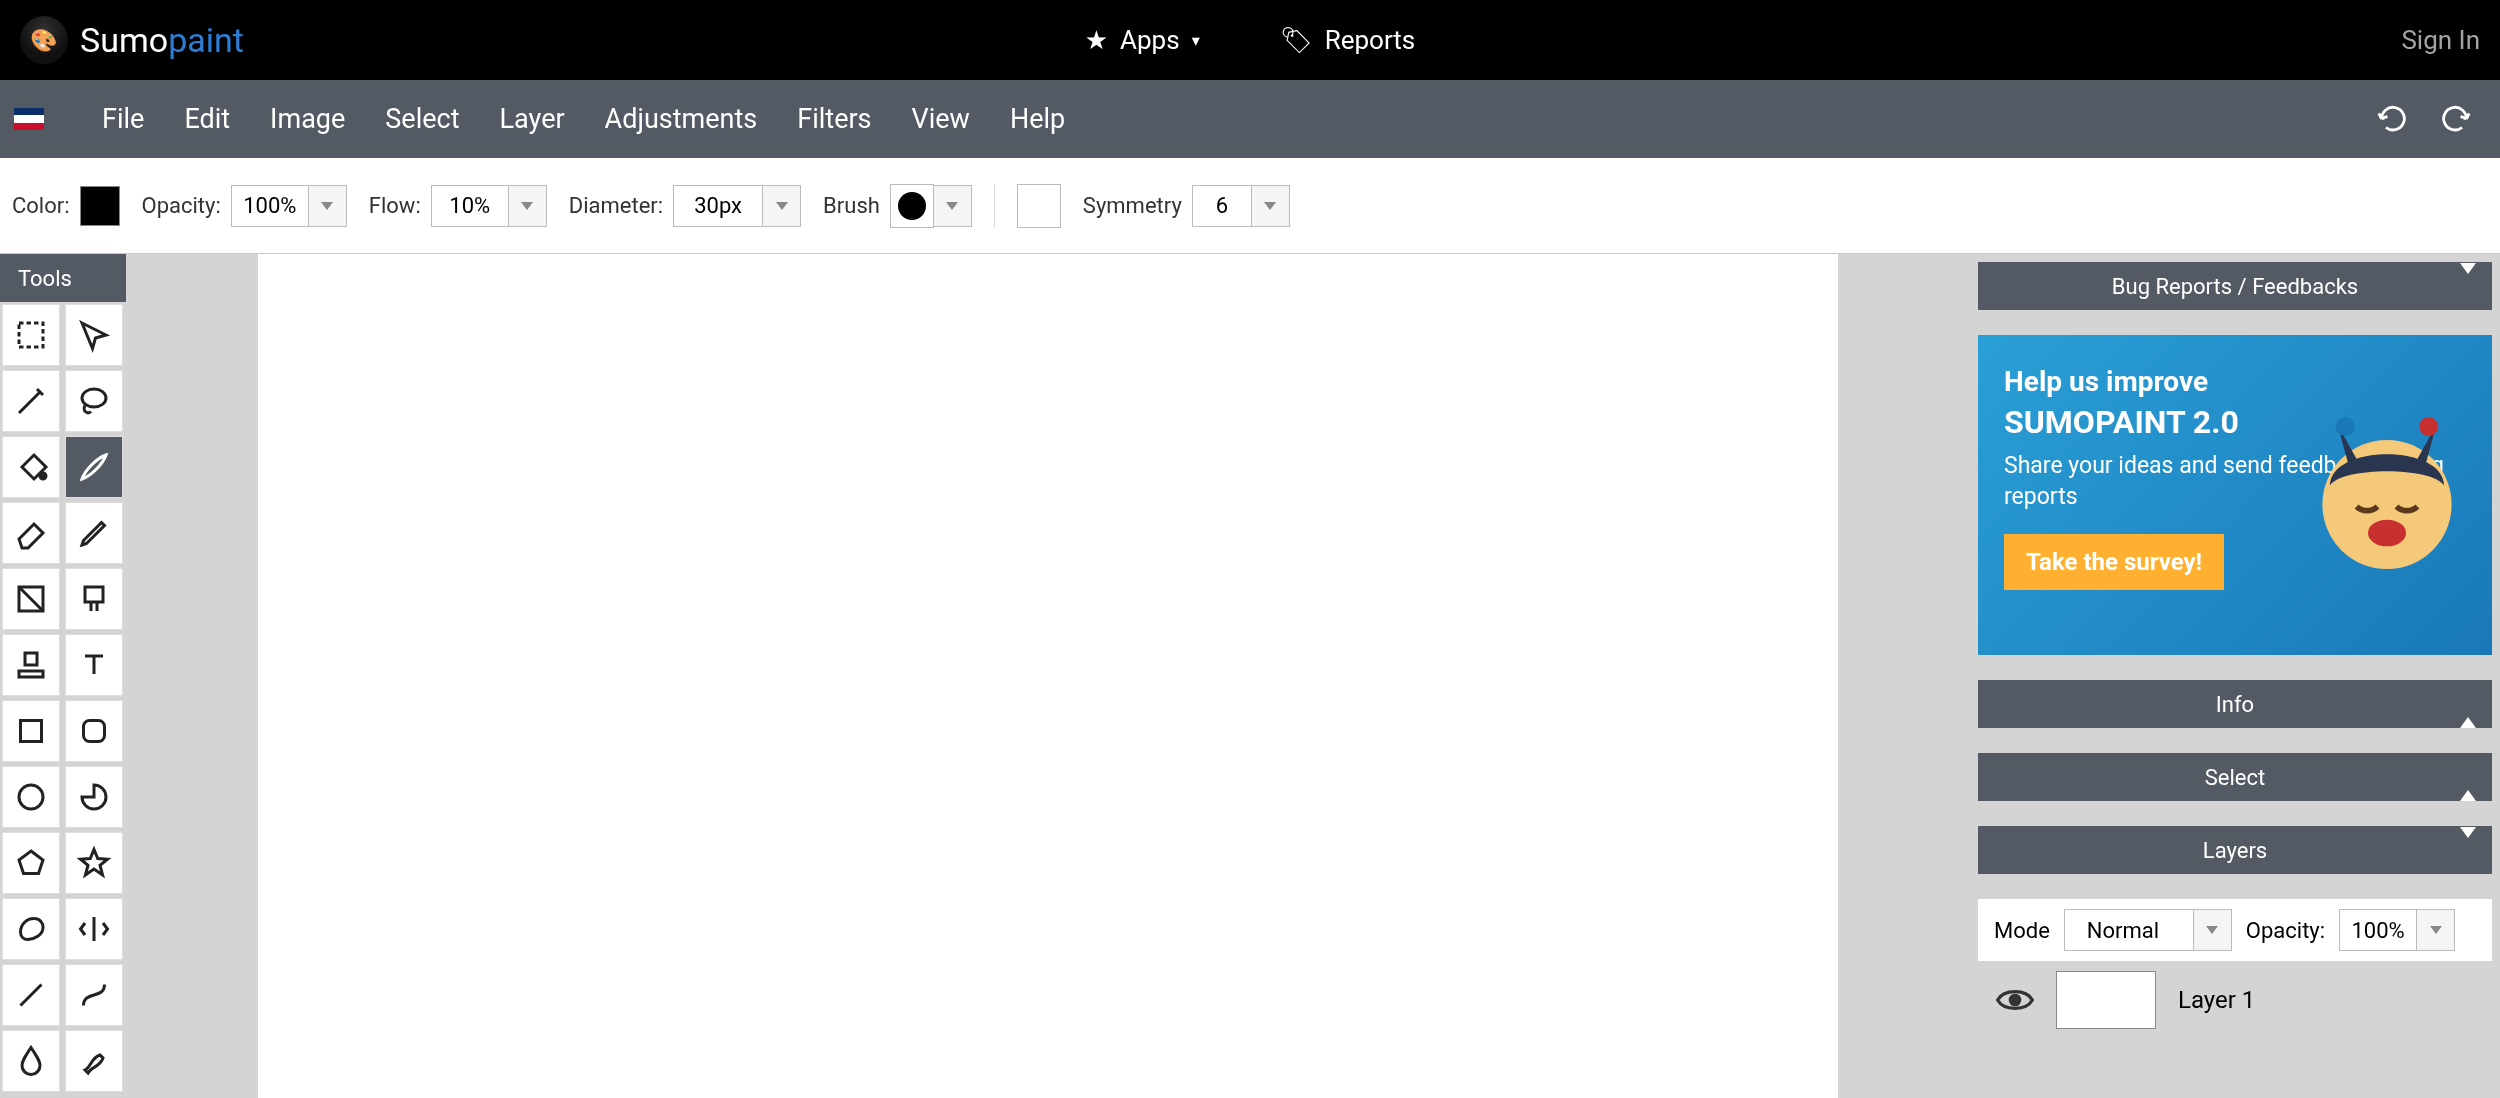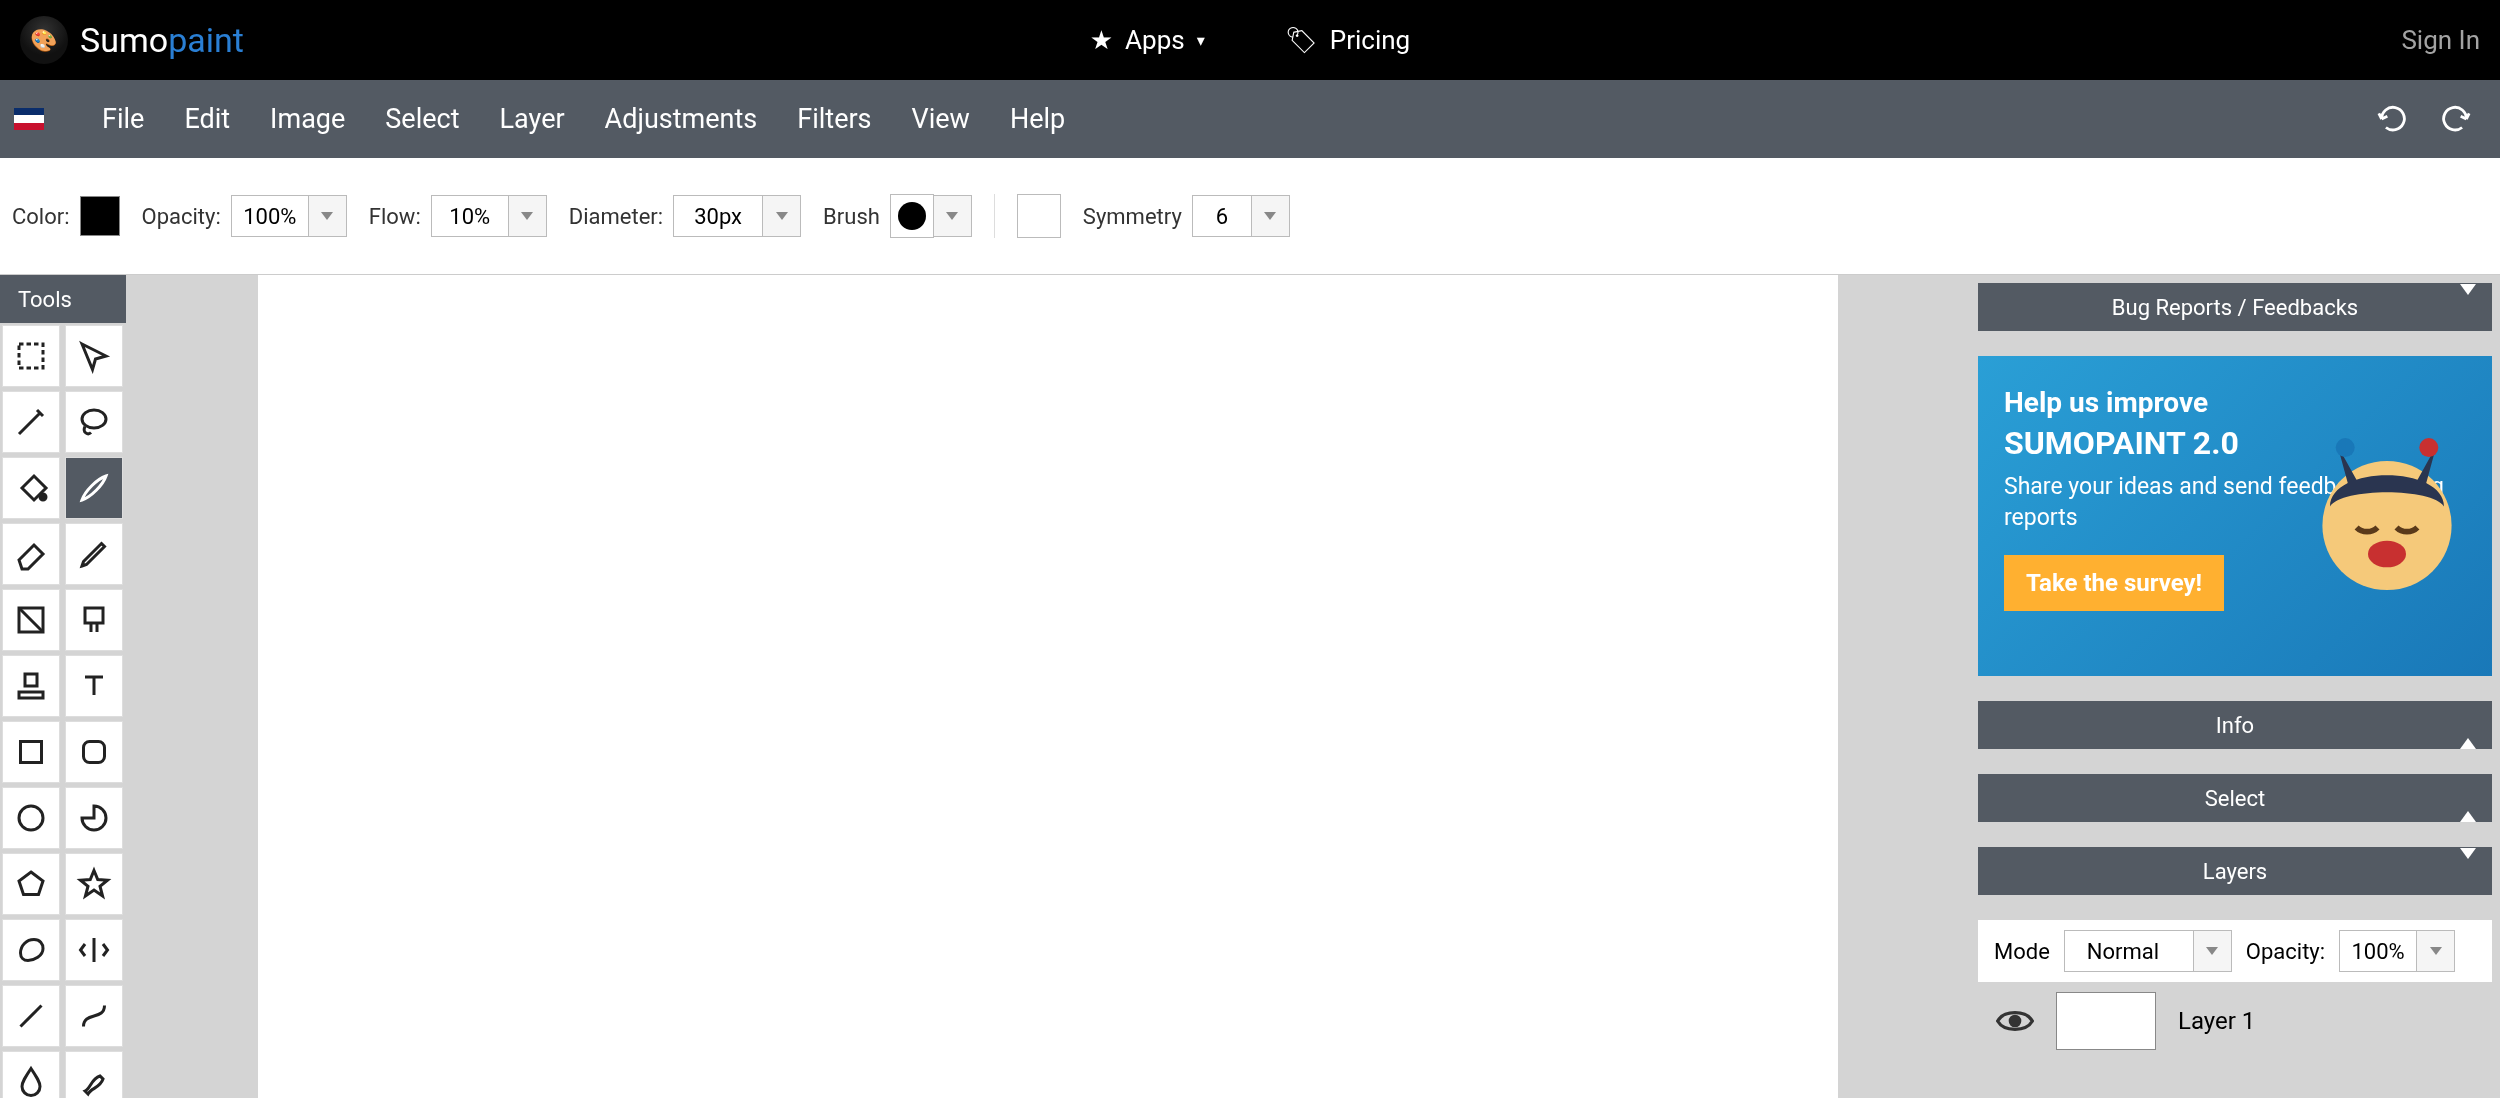--- a/index.html
+++ b/index.html
@@ -17,21 +17,21 @@
 
 
 .menubar { height: 78px; background: #535a63; display:flex; align-items:center; padding:0 14px;gap:20px; }
 .flag { width:30px; height:22px; background: linear-gradient(#0a2d6b 33%, #fff 33%, #fff 66%, #c8102e 66%); margin-right:18px; cursor:pointer;}
 .menu-items { display:flex; gap:0; }
 .menu-item { color:#fff; font-size:27px; padding:0 20px; cursor:pointer; }
 .menu-right { margin-left:auto; display:flex; gap:28px; padding-right:14px;}
 .undo-icon,.redo-icon { width:34px; height:34px; cursor:pointer; }
 
 
-.optbar { height: 117px; background:#fff; border-bottom:1px solid #ccc; display:flex; align-items:center; padding:0 12px; gap:22px; font-size:22px; color:#333; }
+.optbar { height: 96px; background:#fff; border-bottom:1px solid #ccc; display:flex; align-items:center; padding:0 12px; gap:22px; font-size:22px; color:#333; }
 .opt-group { display:flex; align-items:center; gap:10px;}
 .swatch { width:40px; height:40px; background:#000; border:1px solid #888;}
 .num-input { display:flex; align-items:center;}
 .num-field { width:78px; height:42px; border:1px solid #bbb; text-align:center; font-size:22px; background:#fff;}
 .num-field.wide { width:90px;}
 .drop-btn { width:38px; height:42px; border:1px solid #bbb; border-left:none; background:#f5f5f5; display:flex; align-items:center; justify-content:center; cursor:pointer;}
 .tri { width:0;height:0;border-left:6px solid transparent;border-right:6px solid transparent;border-top:8px solid #888;}
 .brush-dot { width:44px;height:44px;border:1px solid #bbb;display:flex;align-items:center;justify-content:center;}
 .brush-dot::after{content:"";width:28px;height:28px;border-radius:50%;background:#000;}
 .mini-swatch { width:44px;height:44px;border:1px solid #bbb; background:#fff;}
@@ -87,21 +87,21 @@
     </div>
   </div>
   <div class="header-center">
     <div class="header-link">
       <span>★</span>
       <span>Apps</span>
       <span style="font-size:16px;">▾</span>
     </div>
     <div class="header-link">
       <span>🏷</span>
-      <span>Pricing</span>
+      <span>Reports</span>
     </div>
   </div>
   <div class="header-right">Sign In</div>
 </div>
 
 <div class="menubar">
   <div class="flag"></div>
   <div class="menu-items">
     <div class="menu-item">File</div>
     <div class="menu-item">Edit</div>

